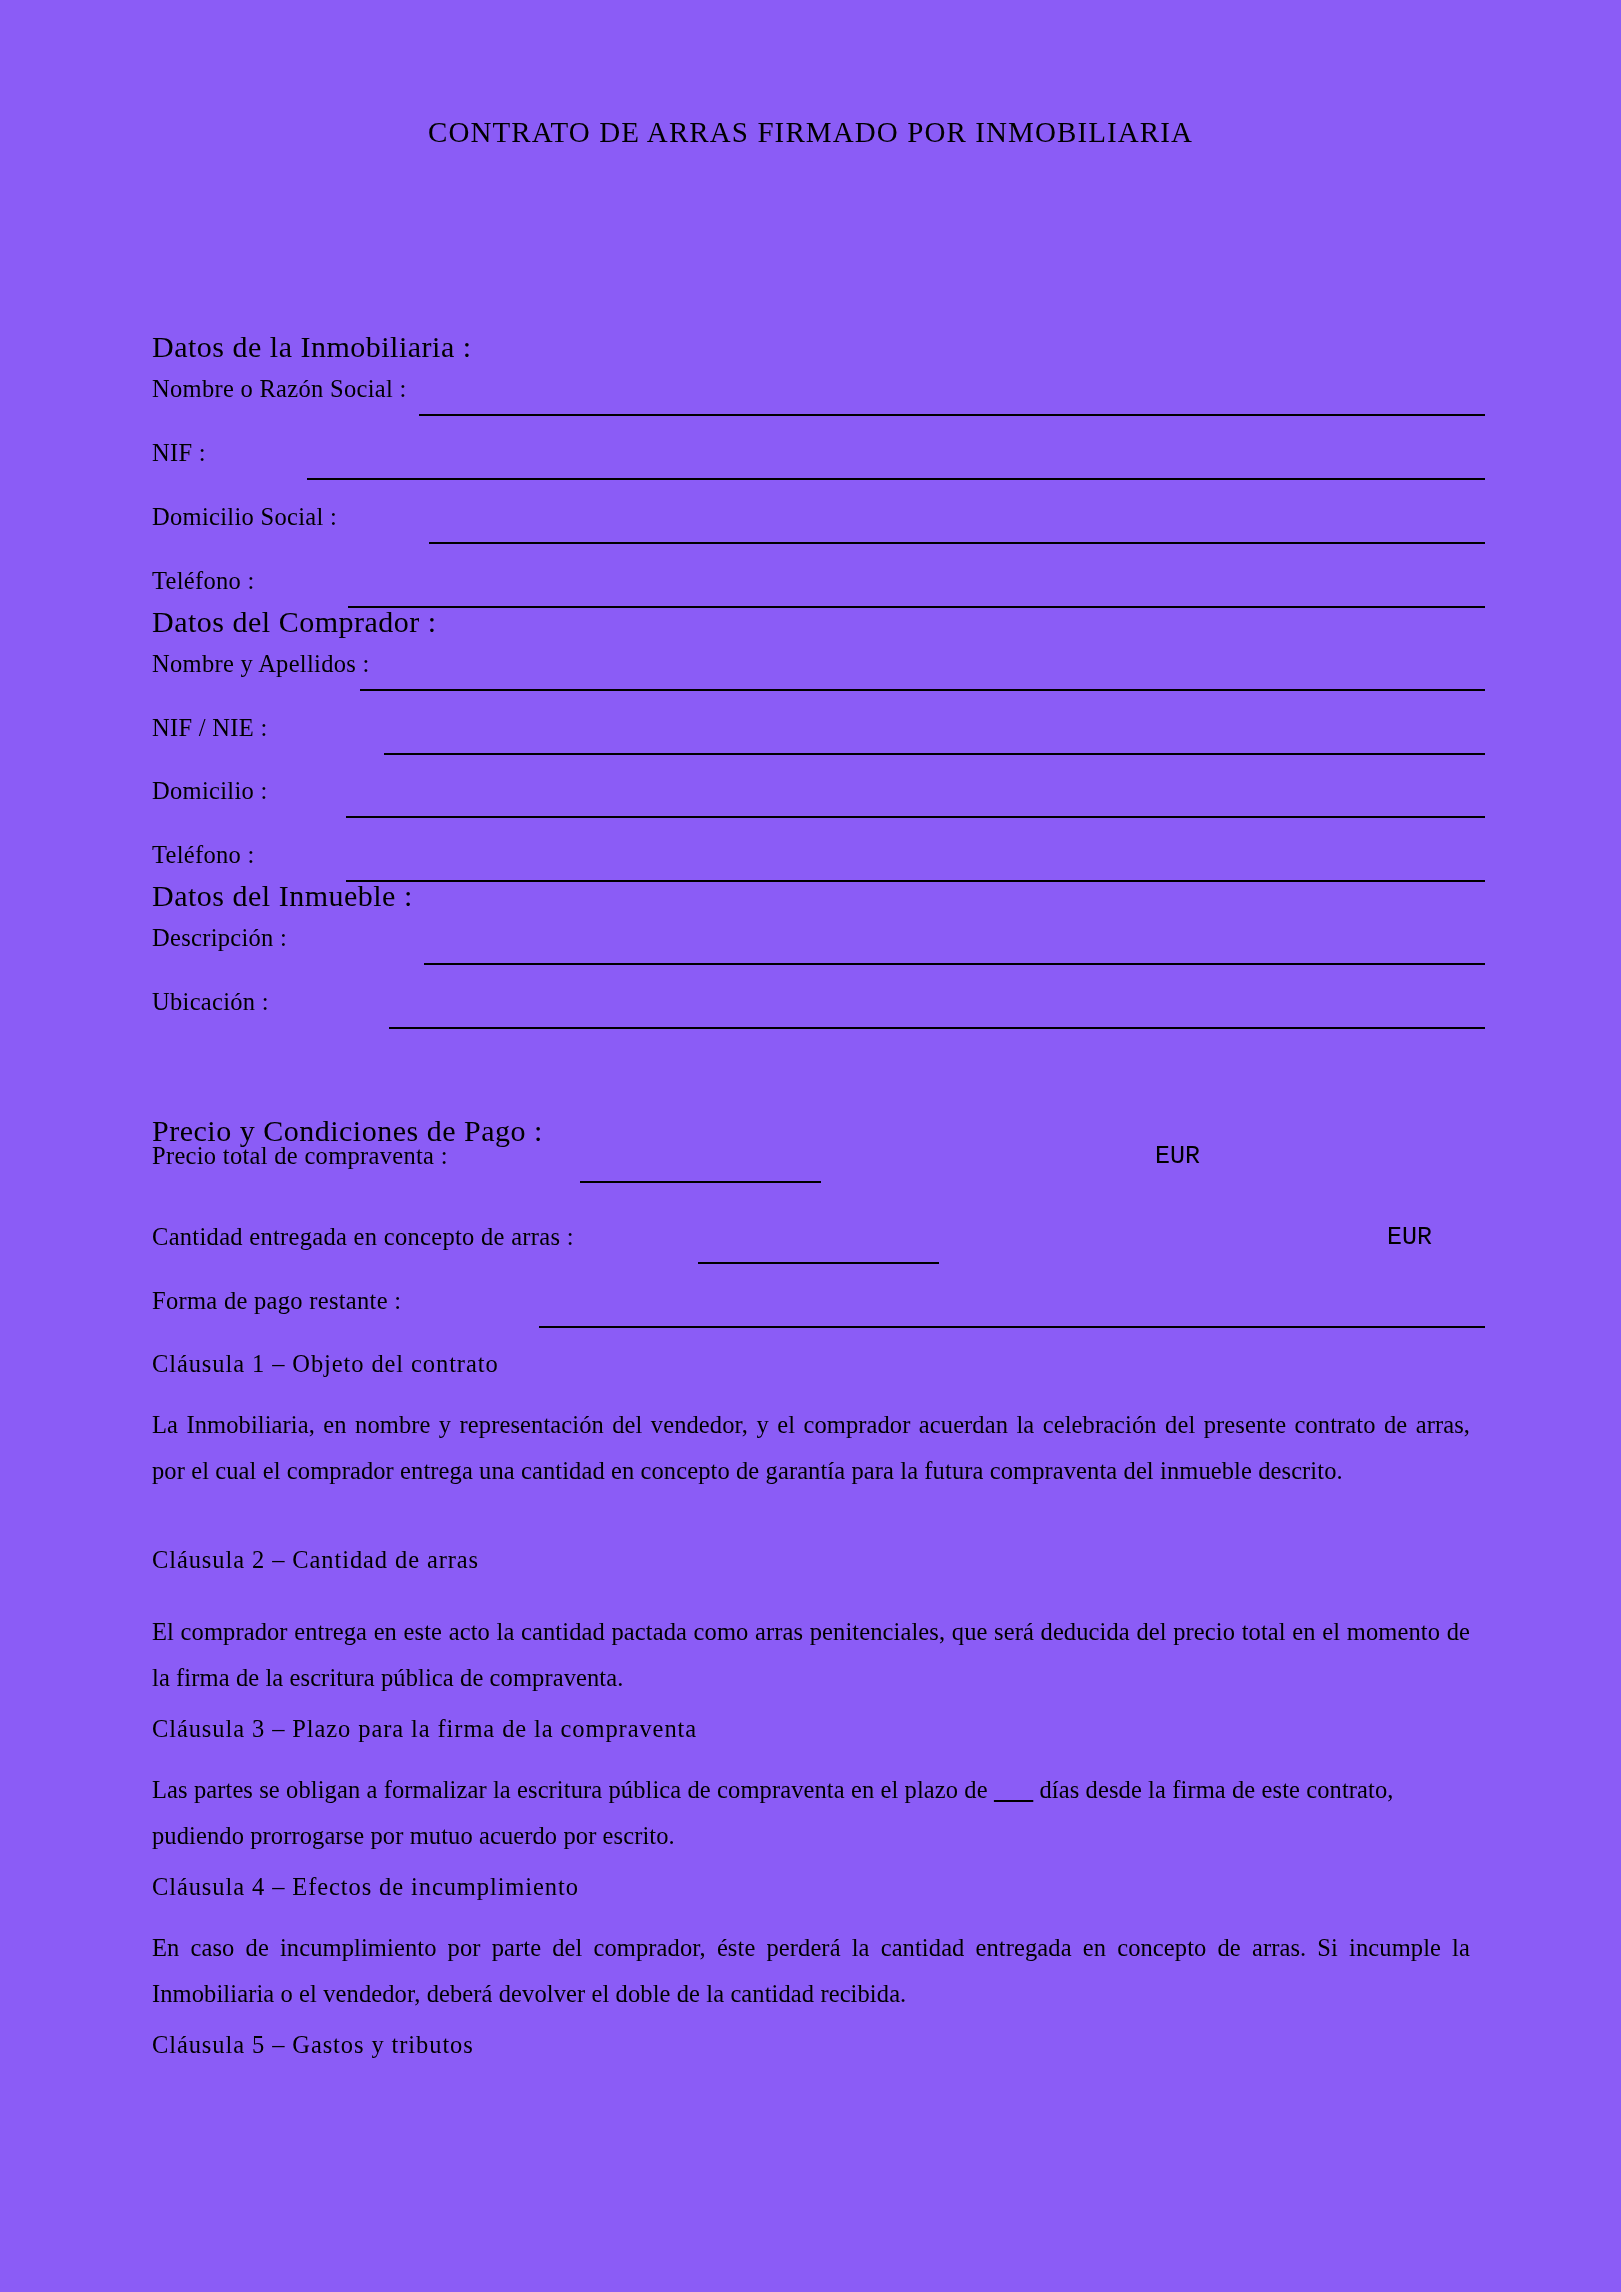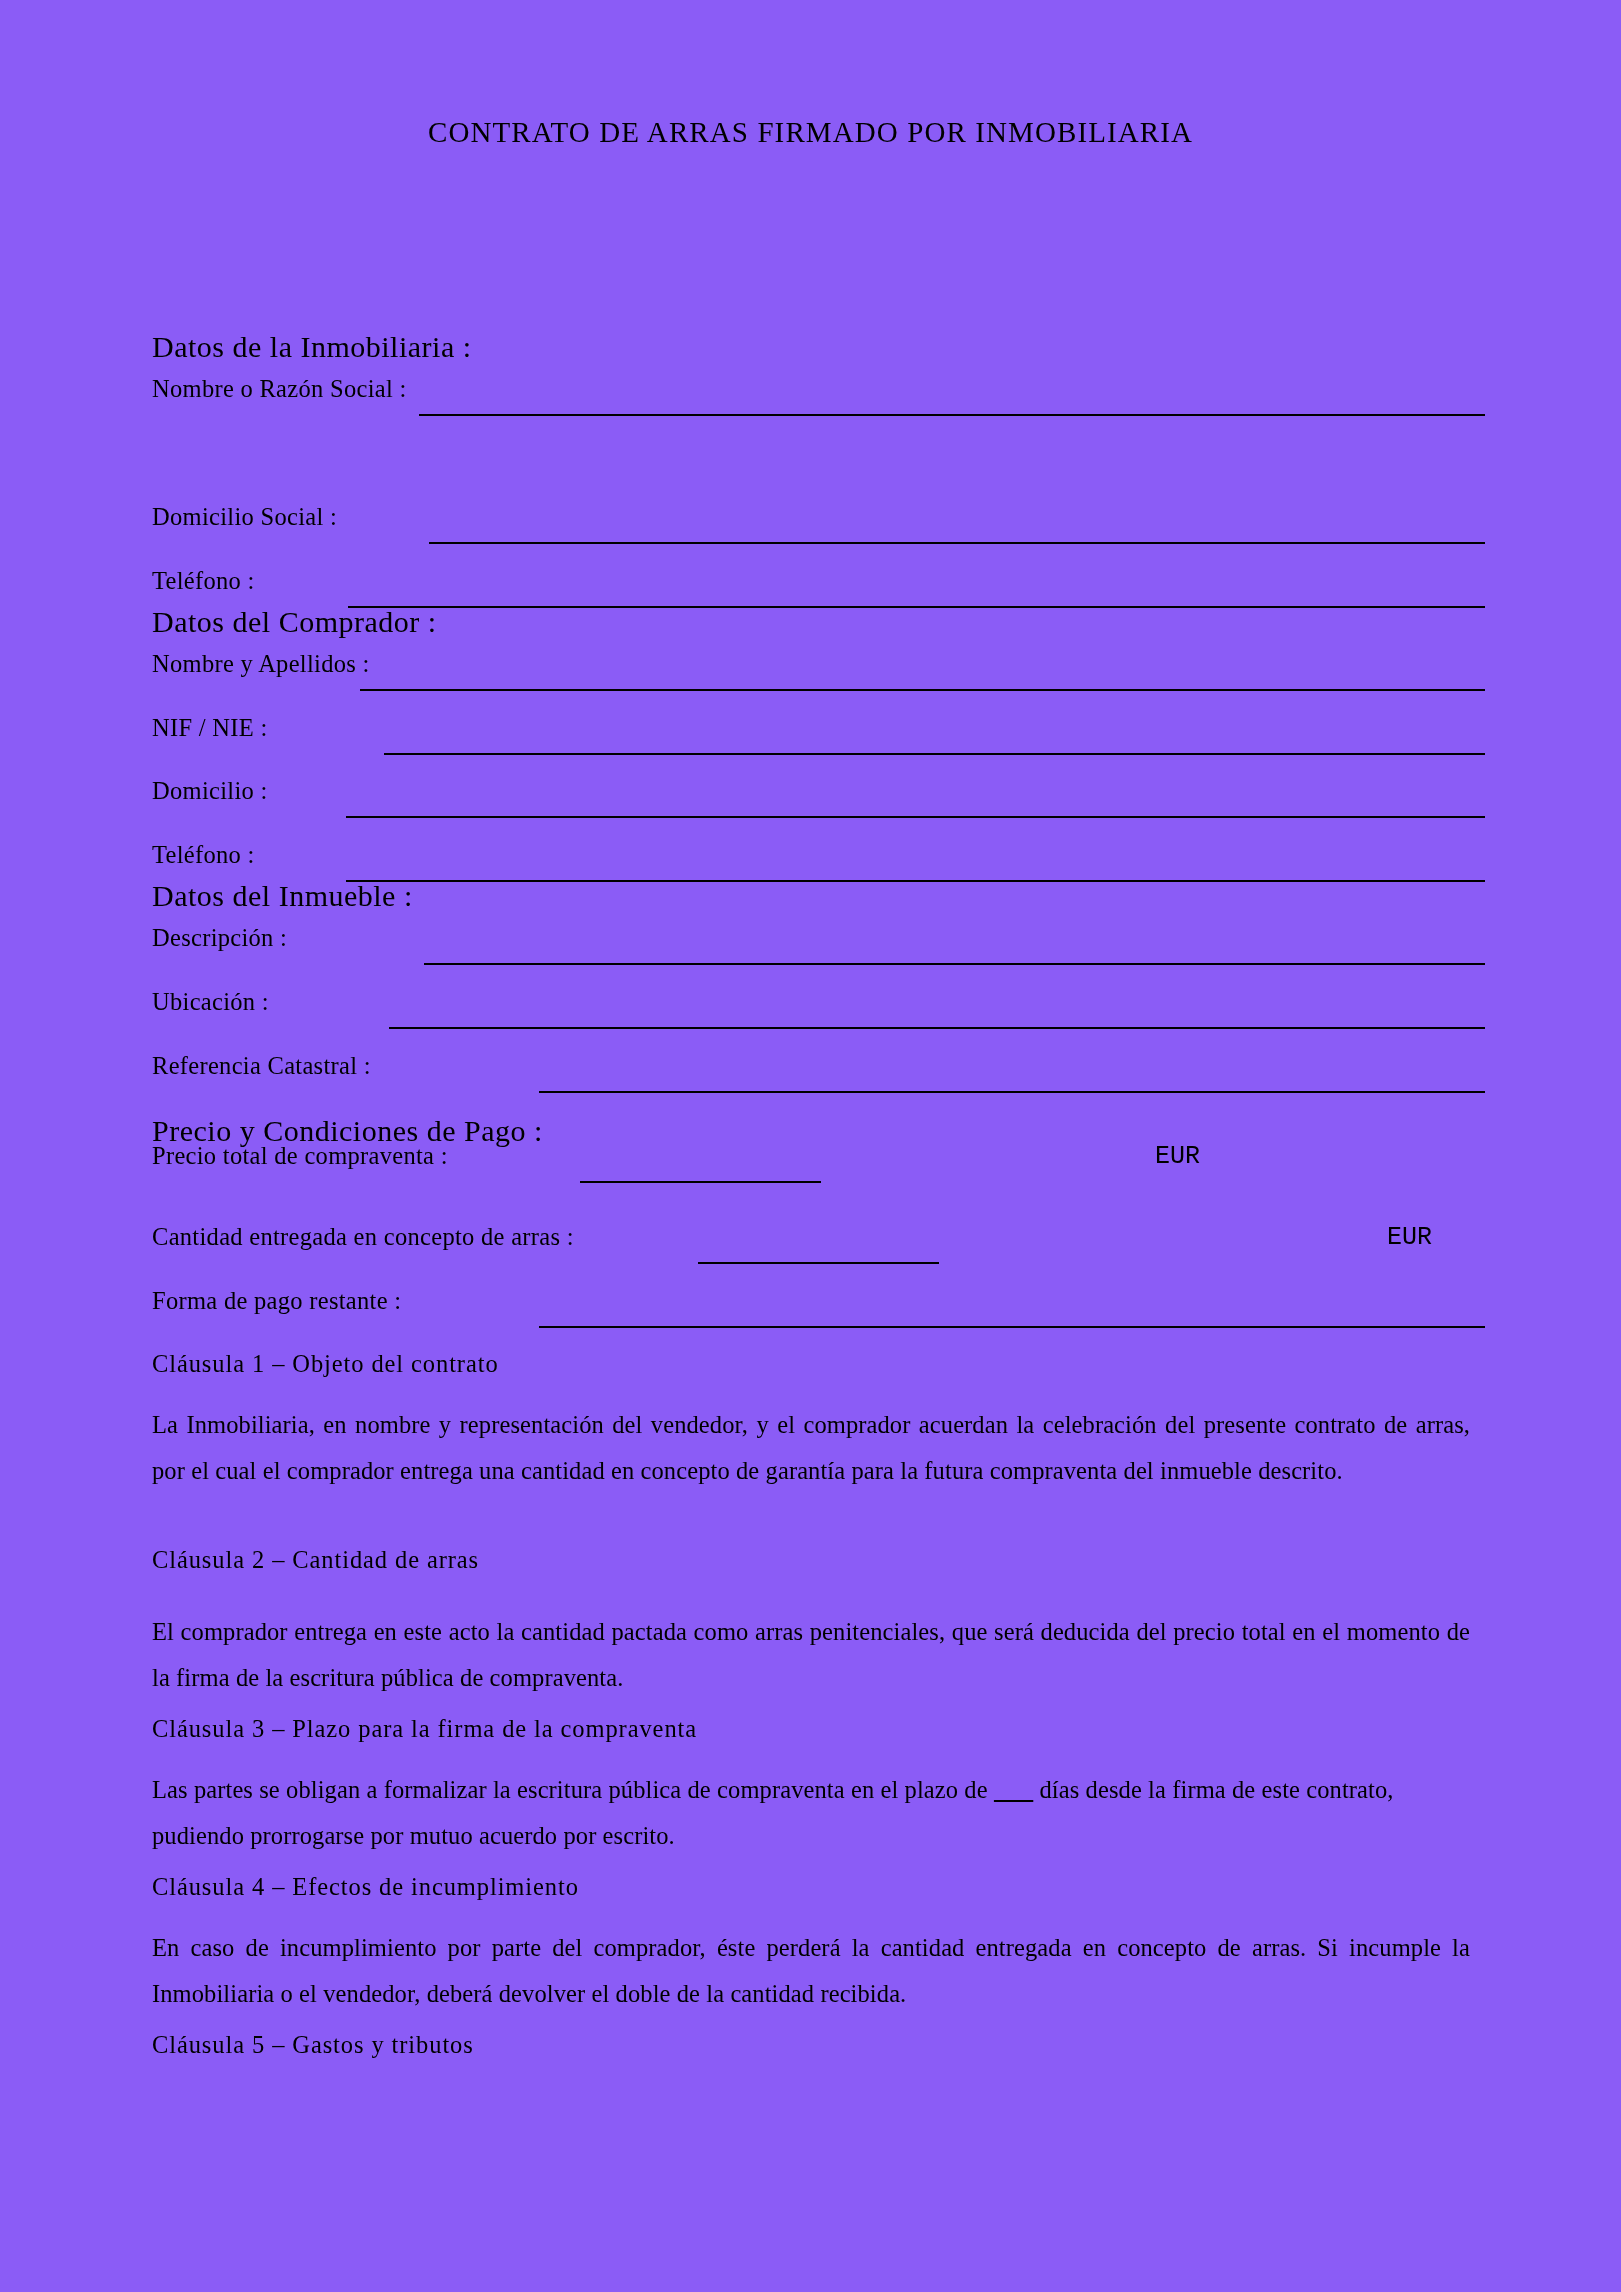--- a/index.html
+++ b/index.html
@@ -103,20 +103,24 @@
   <div class="doc-title">CONTRATO DE ARRAS FIRMADO POR INMOBILIARIA</div>
 
 
   <div class="section-heading" style="top:330px;">Datos de la Inmobiliaria :</div>
 
   <div class="field-row" style="top:375px;">
     <span class="field-label">Nombre o Razón Social :</span>
     <span class="blank-line" style="left:267px; width:1066px;"></span>
   </div>
 
+  <div class="field-row" style="top:439px;">
+    <span class="field-label">NIF :</span>
+    <span class="blank-line" style="left:155px; width:1178px;"></span>
+  </div>
 
   <div class="field-row" style="top:503px;">
     <span class="field-label">Domicilio Social :</span>
     <span class="blank-line" style="left:277px; width:1056px;"></span>
   </div>
 
   <div class="field-row" style="top:567px;">
     <span class="field-label">Teléfono :</span>
     <span class="blank-line" style="left:196px; width:1137px;"></span>
   </div>
@@ -148,24 +152,20 @@
   <div class="field-row" style="top:924px;">
     <span class="field-label">Descripción :</span>
     <span class="blank-line" style="left:272px; width:1061px;"></span>
   </div>
 
   <div class="field-row" style="top:988px;">
     <span class="field-label">Ubicación :</span>
     <span class="blank-line" style="left:237px; width:1096px;"></span>
   </div>
 
-  <div class="field-row" style="top:1052px;">
-    <span class="field-label">Referencia Catastral :</span>
-    <span class="blank-line" style="left:387px; width:946px;"></span>
-  </div>
 
   <div class="section-heading" style="top:1114px;">Precio y Condiciones de Pago :</div>
 
   <div class="field-row" style="top:1142px;">
     <span class="field-label">Precio total de compraventa :</span>
     <span class="blank-line" style="left:428px; width:241px;"></span>
     <span class="unit-label" style="left:1003px;">EUR</span>
   </div>
 
   <div class="field-row" style="top:1223px;">

